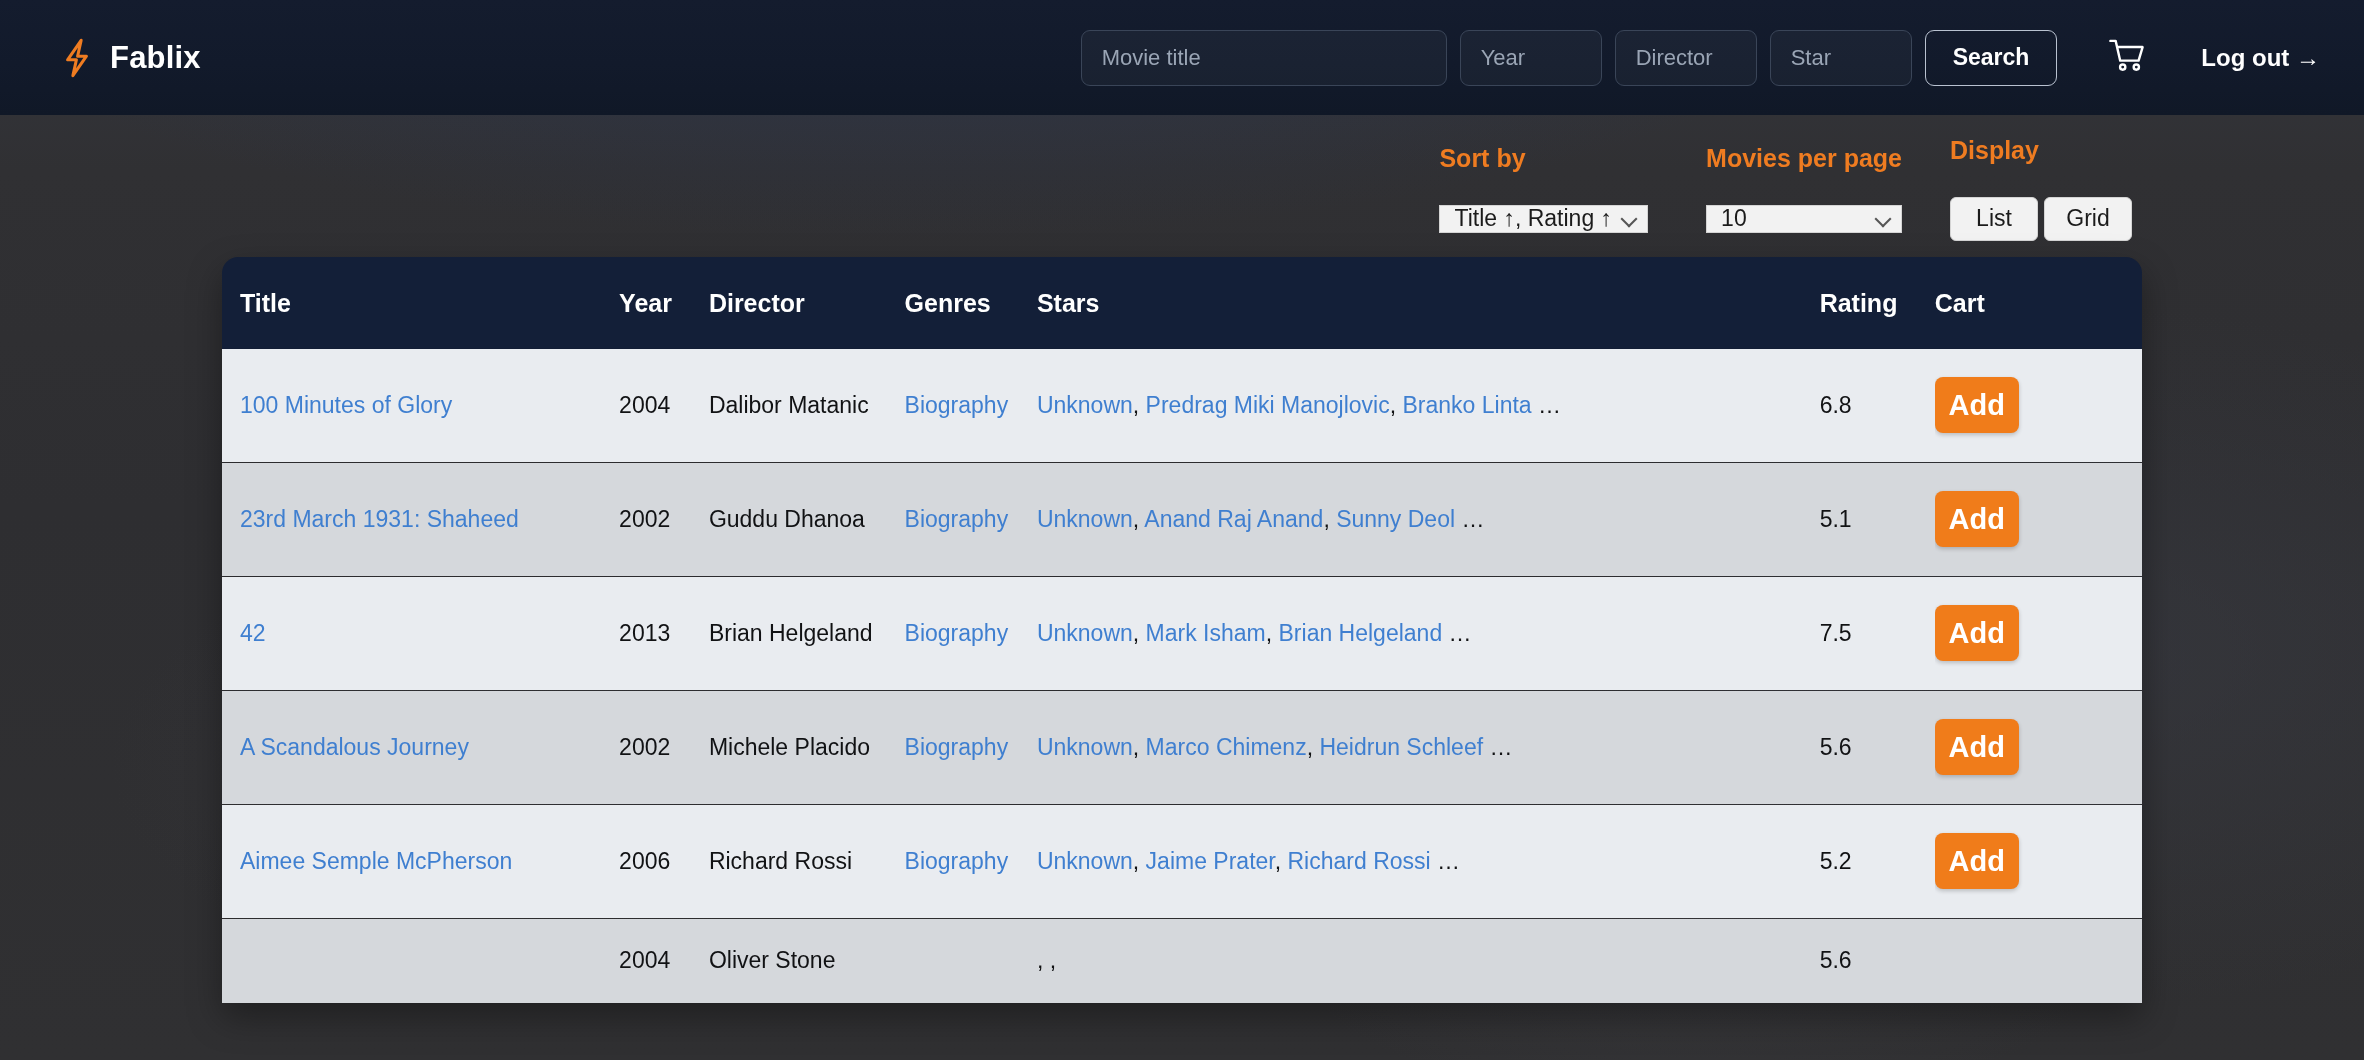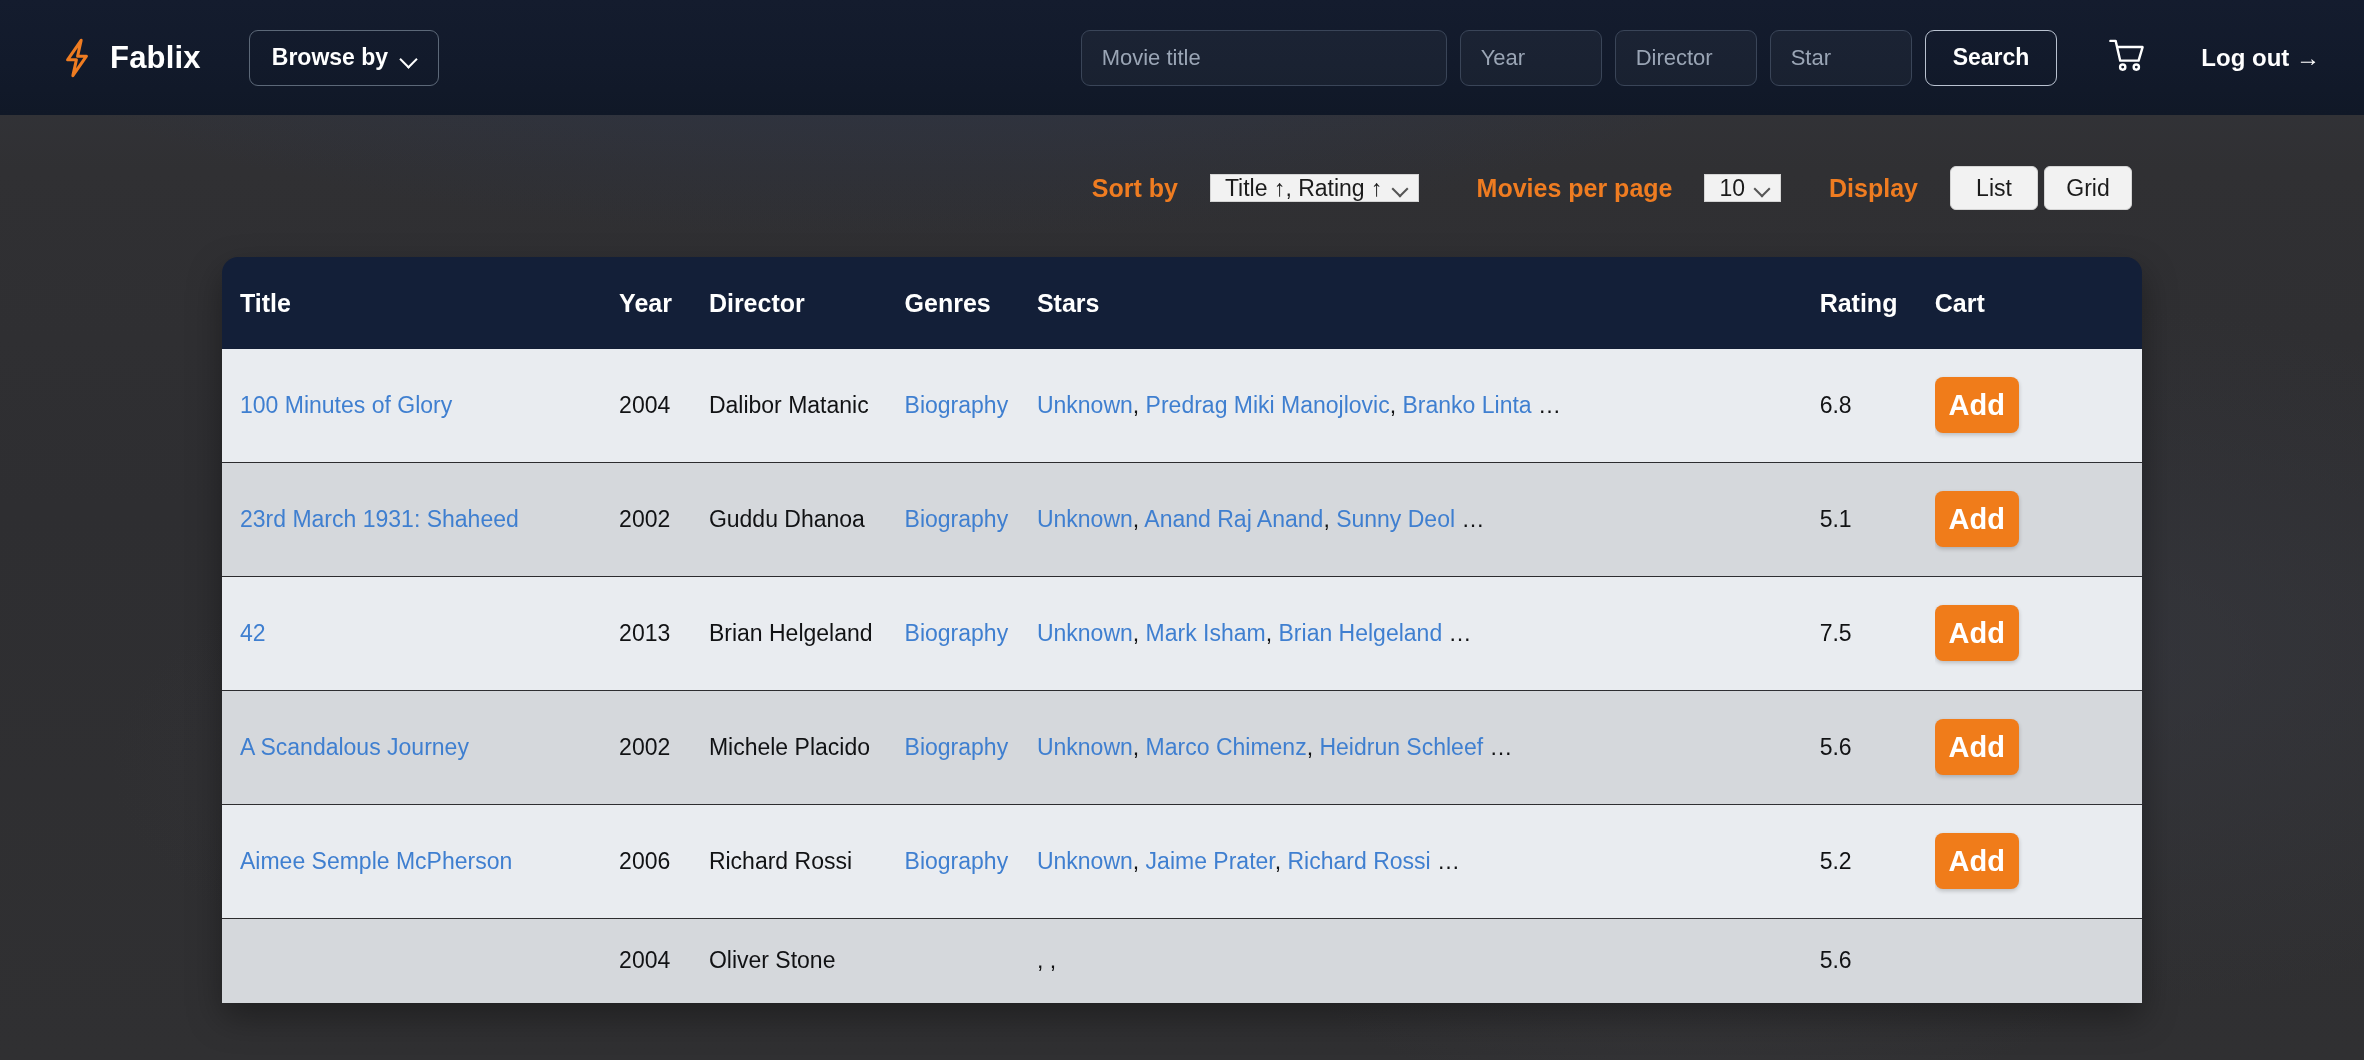--- a/index.html
+++ b/index.html
@@ -159,22 +159,22 @@
     font-size: 58px;
     font-weight: bold;
     font-style: italic;
     letter-spacing: -0.5px;
     text-shadow: 0 2px 5px rgba(0,0,0,0.38);
     line-height: 1;
   }
   .ctrl-spacer { flex: 1 1 auto; }
   .ctrl-group {
     display: flex;
-    align-items: center;
     gap: 32px;
+    flex-direction: column;
   }
   .ctrl-label {
     color: #ef7c21;
     font-size: 25px;
     font-weight: bold;
     white-space: nowrap;
   }
   .select-box {
     display: flex;
     align-items: center;
@@ -301,24 +301,20 @@
 
     <div class="brand">
       <span>
         <svg class="bolt-icon" viewBox="0 0 28 34" fill="none" aria-hidden="true">
           <path d="M17.5 2 L6 18.5 H13.5 L10.5 32 L22 15.5 H14.5 Z" stroke="#ef7c21" stroke-width="2.6" stroke-linejoin="round" stroke-linecap="round" fill="none"></path>
         </svg>
       </span>
       <span class="brand-name">Fablix</span>
     </div>
 
-    <button class="browse-btn">
-      <span>Browse by</span>
-      <span class="chev"></span>
-    </button>
 
     <div class="nav-spacer"></div>
 
     <div class="search-group">
       <input id="input-title" class="nav-input" type="text" placeholder="Movie title" value="" style="">
       <input id="input-year" class="nav-input" type="text" placeholder="Year" style="">
       <input id="input-director" class="nav-input" type="text" placeholder="Director" style="">
       <input id="input-star" class="nav-input" type="text" placeholder="Star" style="">
       <button class="search-btn">Search</button>
     </div>

